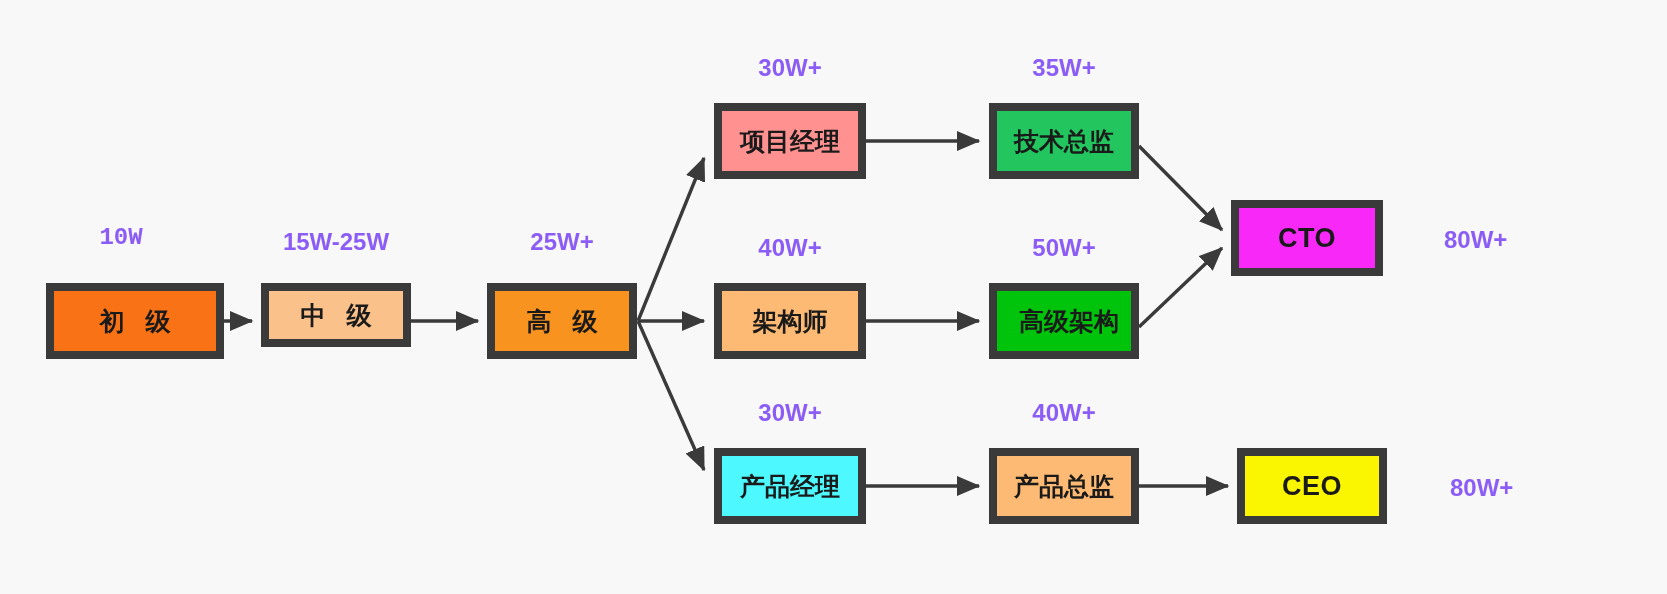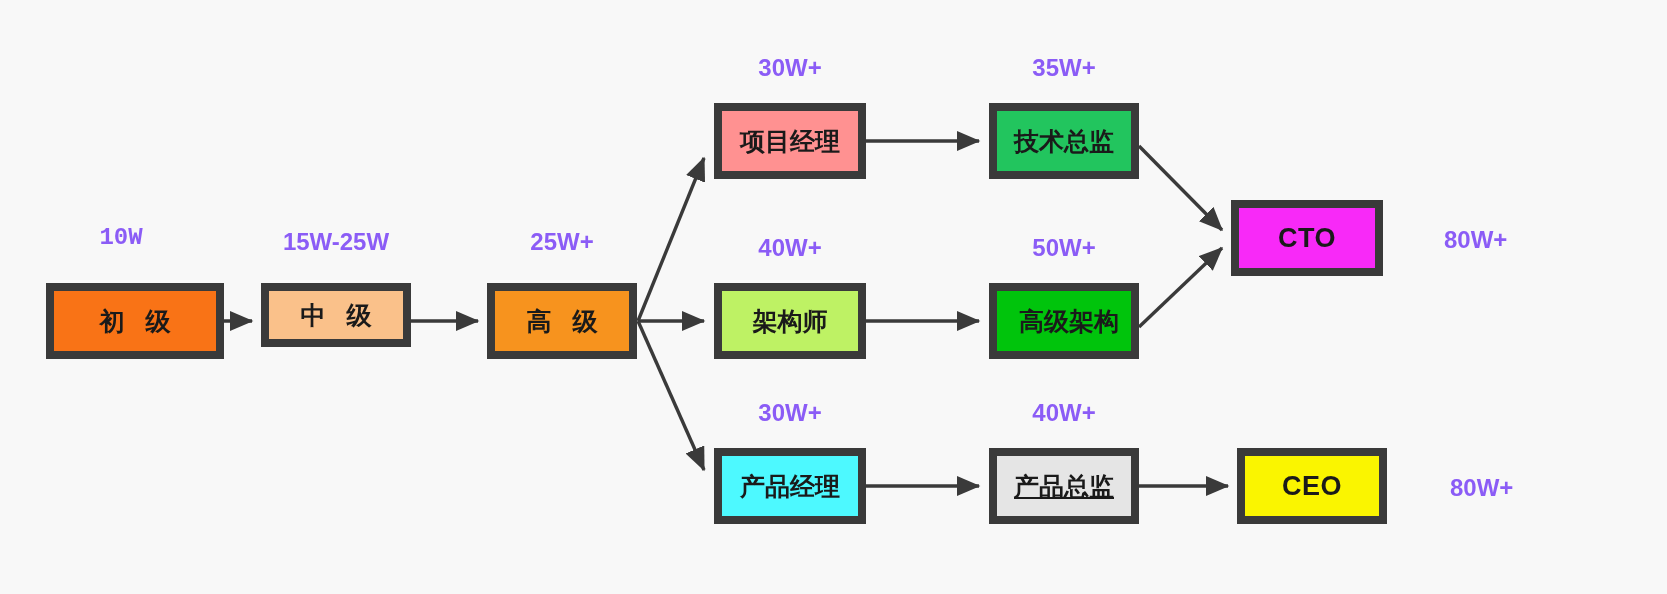--- a/index.html
+++ b/index.html
@@ -99,30 +99,30 @@
       </div>
       <div class="node" style="left: 487px; top: 283px; width: 150px; height: 76px; background: rgb(247, 147, 30); border-color: rgb(58, 58, 58);">
         <span class="node-label-cn spaced">高 级</span>
       </div>
       <div class="node" style="left: 714px; top: 103px; width: 152px; height: 76px; background: rgb(255, 145, 145); border-color: rgb(58, 58, 58);">
         <span class="node-label-cn">项目经理</span>
       </div>
       <div class="node" style="left: 989px; top: 103px; width: 150px; height: 76px; background: #22c55e; border-color: rgb(58, 58, 58);">
         <span class="node-label-cn">技术总监</span>
       </div>
-      <div class="node" style="left: 714px; top: 283px; width: 152px; height: 76px; background: #bef264; border-color: rgb(58, 58, 58); text-align: right;">
+      <div class="node" style="left: 714px; top: 283px; width: 152px; height: 76px; background: #fdba74; border-color: rgb(58, 58, 58); text-align: right;">
         <span class="node-label-cn">架构师</span>
       </div>
       <div class="node" style="left: 989px; top: 283px; width: 150px; height: 76px; background: rgb(0, 196, 12); border-color: rgb(58, 58, 58); padding-left: 10px;">
         <span class="node-label-cn">高级架构</span>
       </div>
       <div class="node" style="left: 714px; top: 448px; width: 152px; height: 76px; background: rgb(77, 249, 255); border-color: rgb(58, 58, 58);">
         <span class="node-label-cn">产品经理</span>
       </div>
-      <div class="node" style="left: 989px; top: 448px; width: 150px; height: 76px; background: #e5e5e5; border-color: rgb(58, 58, 58); text-decoration: underline;">
+      <div class="node" style="left: 989px; top: 448px; width: 150px; height: 76px; background: #fdba74; border-color: rgb(58, 58, 58);">
         <span class="node-label-cn">产品总监</span>
       </div>
       <div class="node" style="left: 1231px; top: 200px; width: 152px; height: 76px; background: rgb(248, 41, 248); border-color: rgb(58, 58, 58);">
         <span class="node-label-en">CTO</span>
       </div>
       <div class="node" style="left: 1237px; top: 448px; width: 150px; height: 76px; background: rgb(250, 245, 0); border-color: rgb(58, 58, 58);">
         <span class="node-label-en">CEO</span>
       </div>
     </div>
   <div id="salary-layer">

